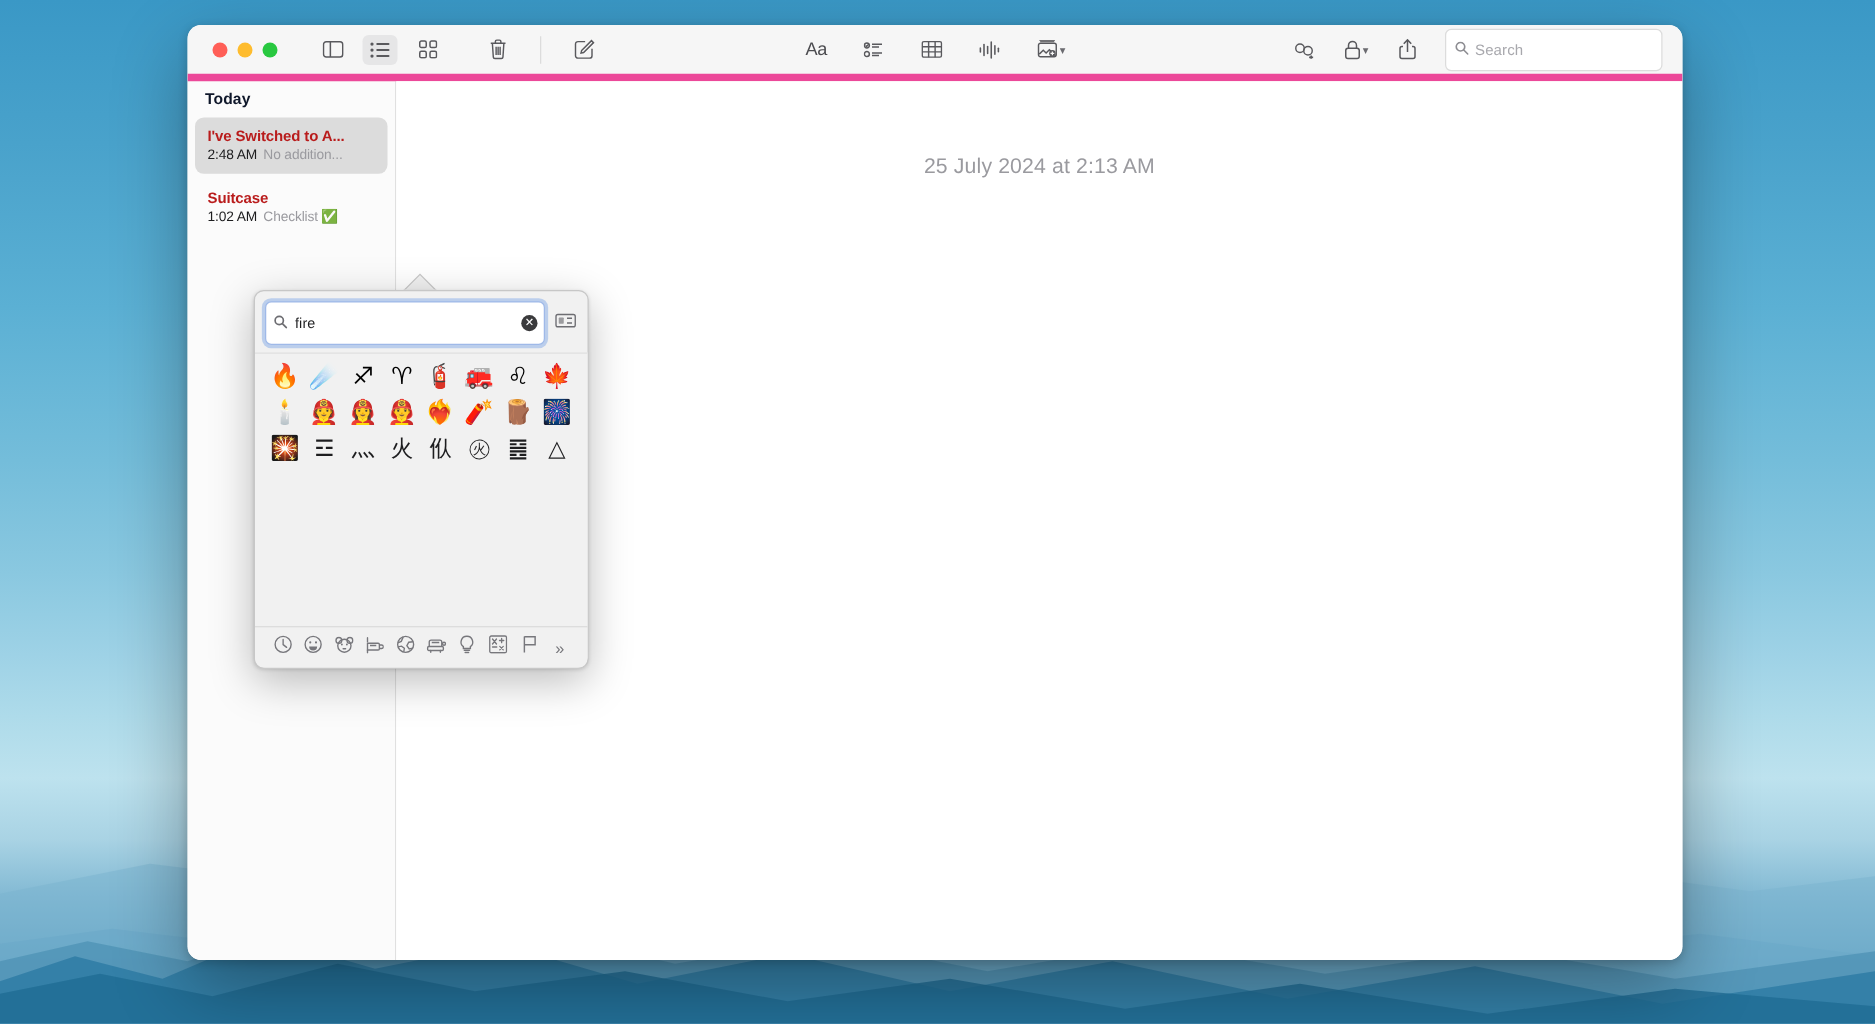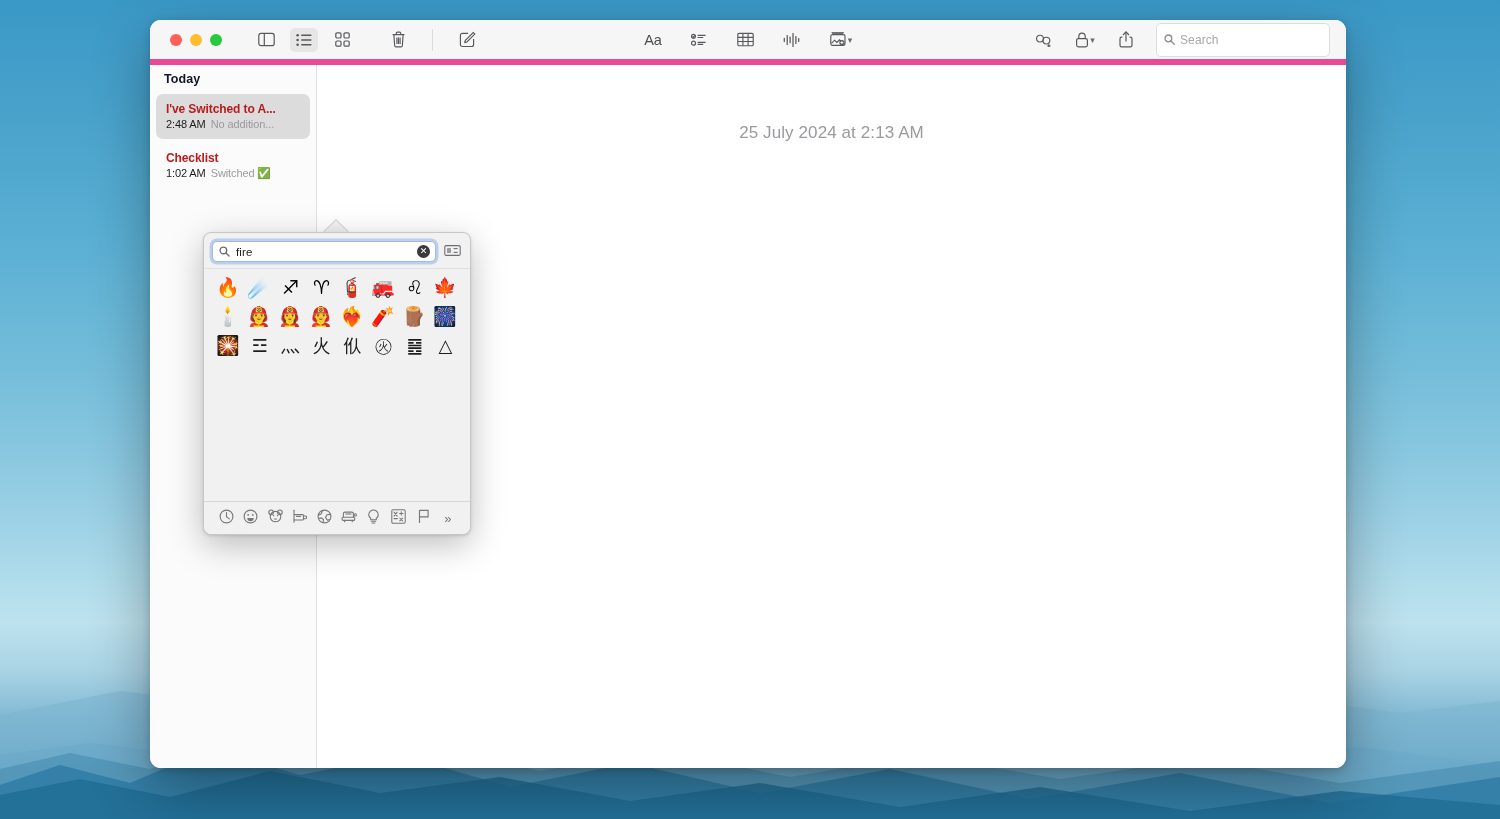--- a/index.html
+++ b/index.html
@@ -185,21 +185,21 @@
   }
   #popover-tail svg { display: block; }
 
   .emoji-topbar {
     display: flex; align-items: center;
     padding: 8px 8px 6px 8px;
     gap: 7px;
   }
   .emoji-search {
     flex: 1;
-    height: 21px;
+    height: 35px;
     background: #ffffff;
     border: 1px solid #9fb9e8;
     border-radius: 5px;
     box-shadow: 0 0 0 2.5px rgba(100,150,230,0.38);
     display: flex; align-items: center;
     gap: 6px;
     padding: 0 5px 0 6px;
   }
   .emoji-search .txt {
     flex: 1;
@@ -452,23 +452,23 @@
       <div class="section-title">Today</div>
 
       <div class="note-item selected">
         <div class="note-title">I've Switched to A...</div>
         <div class="note-sub">
           <span class="note-time">2:48 AM</span><span class="note-snippet">No addition...</span>
         </div>
       </div>
 
       <div class="note-item">
-        <div class="note-title">Checklist</div>
+        <div class="note-title">Suitcase</div>
         <div class="note-sub">
-          <span class="note-time">1:02 AM</span><span class="note-snippet">Switched ✅</span>
+          <span class="note-time">1:02 AM</span><span class="note-snippet">Checklist ✅</span>
         </div>
       </div>
     </div>
 
     <div id="noteview">
       <div class="note-date">25 July 2024 at 2:13 AM</div>
     </div>
   </div>
 </div>
 

